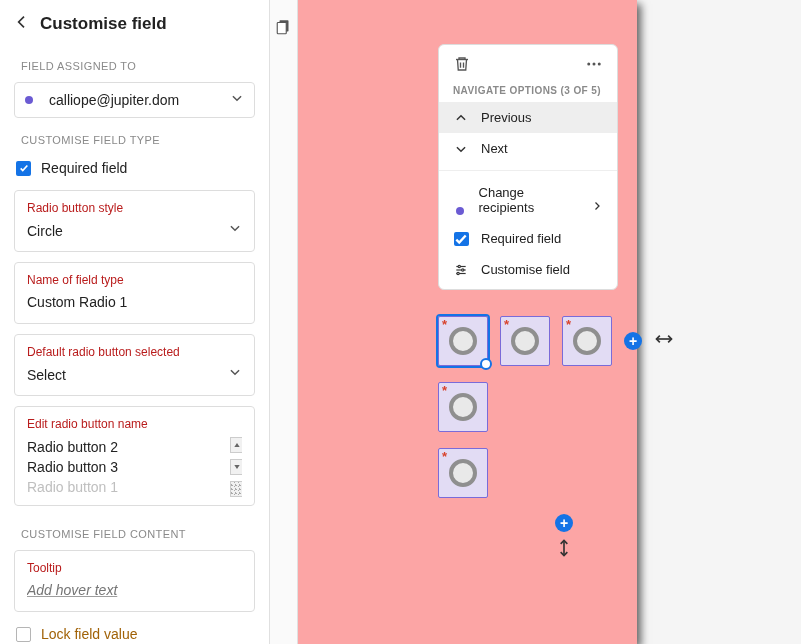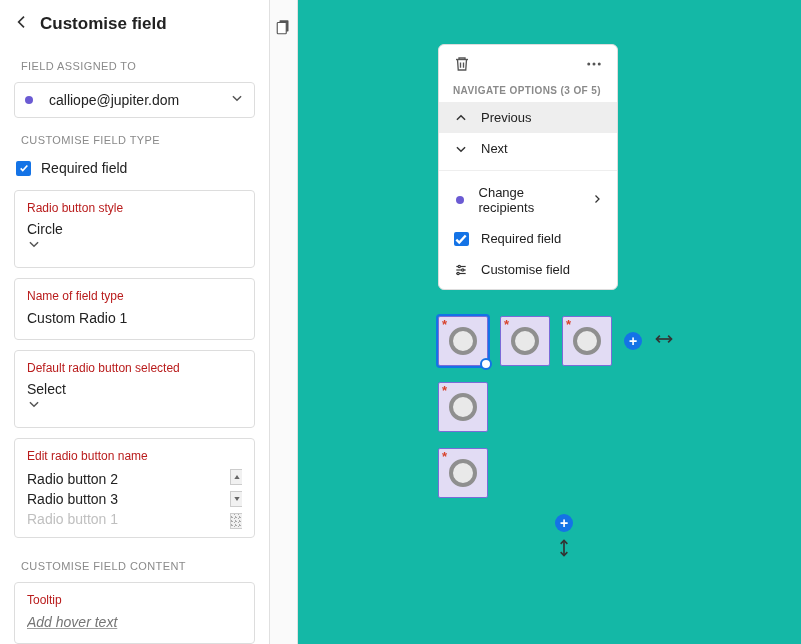--- a/index.html
+++ b/index.html
@@ -1,18 +1,18 @@
 <!DOCTYPE html>
 <html><head>
 <meta charset="utf-8">
 <style>
   * { box-sizing: border-box; font-family: -apple-system, Segoe UI, Arial, sans-serif; }
   body { margin: 0; background: #f5f5f5; }
   .app {
-    width: 801px; height: 644px; background: #fff; display: flex;
+    width: 637px; height: 644px; background: #fff; display: flex;
     box-shadow: 4px 4px 8px rgba(0,0,0,.6);
     position: relative;
   }
   
   .panel {
     width: 270px; height: 100%; border-right: 1px solid #e0e0e0;
     padding: 14px 14px 14px 14px; overflow-y: auto;
   }
   .panel-header { display: flex; align-items: center; gap: 10px; margin-bottom: 26px; }
   .panel-header svg { width: 16px; height: 16px; }
@@ -36,21 +36,21 @@
   }
   .chk.checked { background:#1473e6; }
   .chk.checked svg { width:10px; height:10px; }
   .chk.unchecked { border:1.5px solid #b5b5b5; }
   .chk-label { font-size:14px; color:#222; }
   .card {
     border:1px solid #ddd; border-radius:4px; padding:10px 12px 12px 12px;
     margin-bottom:10px;
   }
   .card-label { font-size:12px; color:#b91c1c; margin-bottom:6px; }
-  .card-value-row { display:flex; align-items:flex-start; justify-content:space-between;flex-direction:column; }
+  .card-value-row { display:flex; align-items:flex-end; justify-content:space-between; }
   .card-value { font-size:14px; color:#222; }
   .card-input {
     width:100%; border:none; outline:none; font-size:14px; color:#222;
     padding:0;
   }
   .card-placeholder { font-size:14px; color:#9e9e9e; font-style:italic;text-decoration:underline; }
   .listbox {
     border:1px solid #ddd; border-radius:4px; padding:10px 12px 8px 12px;
     margin-bottom:22px;
   }
@@ -77,37 +77,37 @@
     background-size:4px 4px;
   }
   
   .gutter {
     width:28px; border-right:1px solid #e0e0e0;
     display:flex; align-items:flex-start; justify-content:center;
     padding-top:18px; background:#fafafa;
   }
   .gutter svg { width:18px; height:18px; }
   
-  .canvas { flex:1; position:relative; background:#14b8a6; }
+  .canvas { flex:1; position:relative; background:#fca5a5; }
   .popover {
     position:absolute; left:140px; top:44px; width:180px;
     border:1px solid #ddd; border-radius:6px; background:#fff;
     box-shadow:0 0 0 rgba(0,0,0,0); padding-bottom:4px;
   }
   .pop-top {
     display:flex; align-items:center; justify-content:space-between;
     padding:10px 14px 8px 14px;
   }
   .pop-top svg { width:18px; height:18px; }
   .pop-sec-label {
     font-size:10px; font-weight:600; letter-spacing:.4px; color:#8a8a8a;
     text-transform:uppercase; padding:0 14px 6px 14px;
   }
   .pop-row {
-    display:flex; align-items:center; gap:12px; padding:8px 14px;
+    display:flex; align-items:flex-end; gap:12px; padding:8px 14px;
     font-size:13px; color:#222;
   }
   .pop-row.selected { background:#eeeeee; }
   .pop-row .cell-icon { width:16px; display:flex; align-items:center; justify-content:center; }
   .pop-row .cell-icon svg { width:14px; height:14px; }
   .pop-row .spacer { flex:1; }
   .pop-row .dot2 { width:8px; height:8px; border-radius:50%; background:#6b5bd3; }
   .divider { height:1px; background:#eee; margin:6px 0; }
   
   .radios { position:absolute; left:140px; top:316px; }

